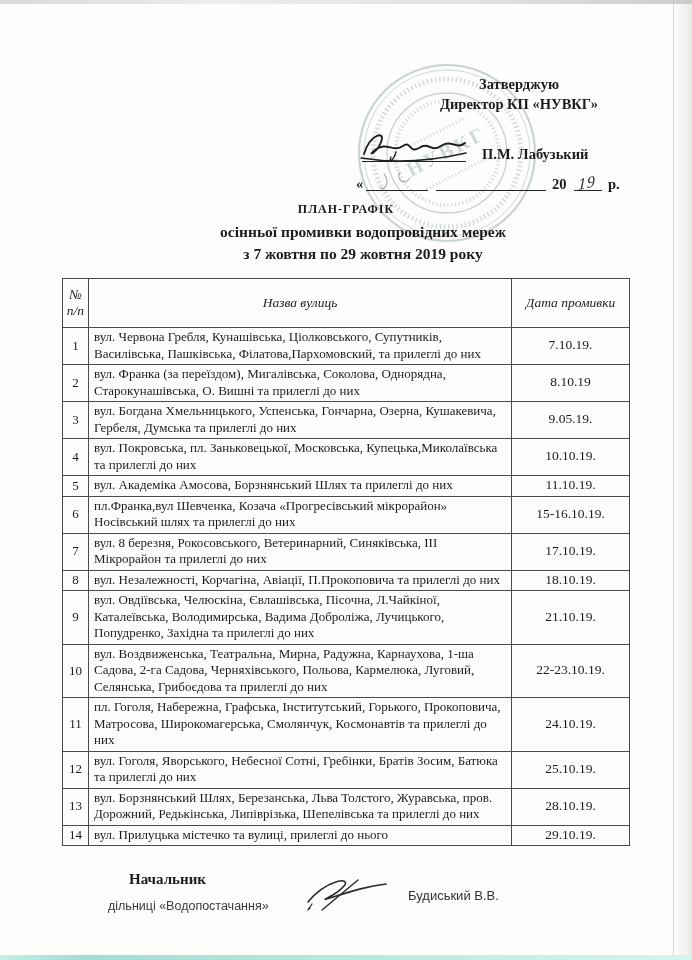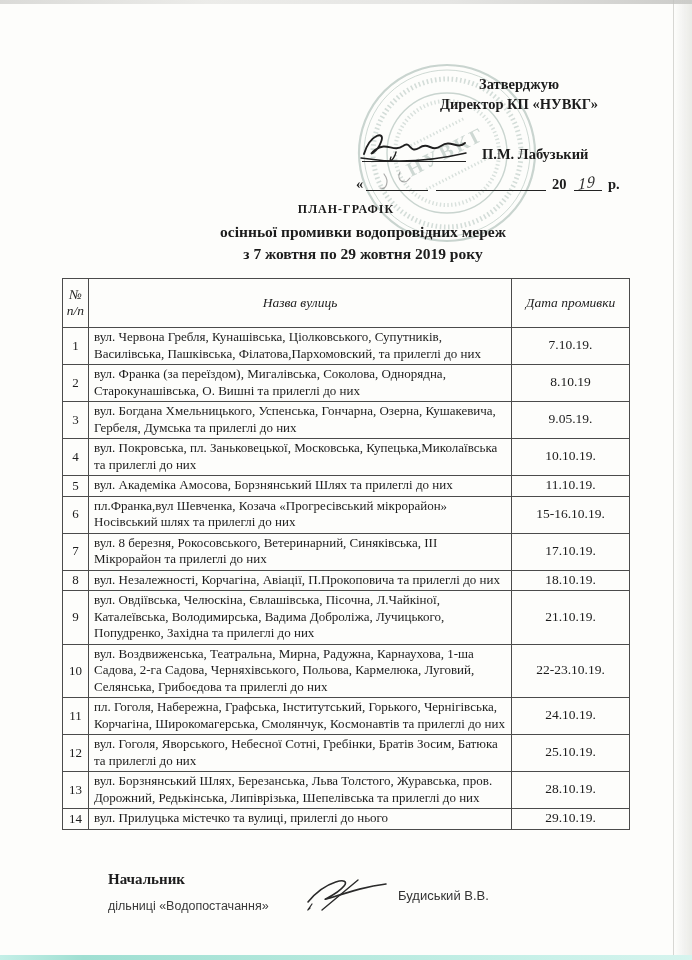--- a/index.html
+++ b/index.html
@@ -59,24 +59,24 @@
   .schedule th{font-style:italic;font-weight:normal;text-align:center;
     height:44px;font-size:13.5px;line-height:16px;padding:2px;}
   .col-num{width:26px;}
   .col-date{width:118px;}
   .schedule td{padding:1px 5px 2px 5px;line-height:16.5px;}
   td.num{text-align:center;vertical-align:middle;padding:1px 0;}
   td.streets{text-align:left;vertical-align:top;}
   td.date{text-align:center;vertical-align:middle;font-size:13.5px;white-space:nowrap;}
   
   .footer{position:absolute;top:870px;left:108px;}
-  .footer .pos{font-weight:bold;font-size:15px;line-height:19px;}
+  .footer .pos{font-weight:bold;font-size:15px;line-height:19px;margin-left:21px;}
   .footer .sub{font-family:"Liberation Sans",sans-serif;font-size:12.5px;color:#3a3a3a;margin-top:10px;}
   .footer-sig{position:absolute;left:300px;top:874px;}
-  .footer-name{position:absolute;left:398px;top:888px;font-family:"Liberation Sans",sans-serif;
+  .footer-name{position:absolute;left:408px;top:888px;font-family:"Liberation Sans",sans-serif;
     font-size:13px;color:#333;}
 </style>
 </head>
 <body>
 
 <div class="page">
 
   <div class="top-edge"></div>
   <div class="right-band"></div>
   <div class="bottom-strip"></div>
@@ -195,21 +195,21 @@
     </tr>
 
     <tr>
       <td class="num">10</td>
       <td class="streets">вул. Воздвиженська, Театральна, Мирна, Радужна, Карнаухова, 1-ша Садова, 2-га Садова, Черняхівського, Польова, Кармелюка, Луговий, Селянська, Грибоєдова та прилеглі до них</td>
       <td class="date">22-23.10.19.</td>
     </tr>
 
     <tr>
       <td class="num">11</td>
-      <td class="streets">пл. Гоголя, Набережна, Графська, Інститутський, Горького, Чернігівська, Корчагіна, Широкомагерська, Смолянчук, Космонавтів та прилеглі до них</td>
+      <td class="streets">пл. Гоголя, Набережна, Графська, Інститутський, Горького, Прокоповича, Матросова, Широкомагерська, Смолянчук, Космонавтів та прилеглі до них</td>
       <td class="date">24.10.19.</td>
     </tr>
 
     <tr>
       <td class="num">12</td>
       <td class="streets">вул. Гоголя, Яворського, Небесної Сотні, Гребінки, Братів Зосим, Батюка та прилеглі до них</td>
       <td class="date">25.10.19.</td>
     </tr>
 
     <tr>

